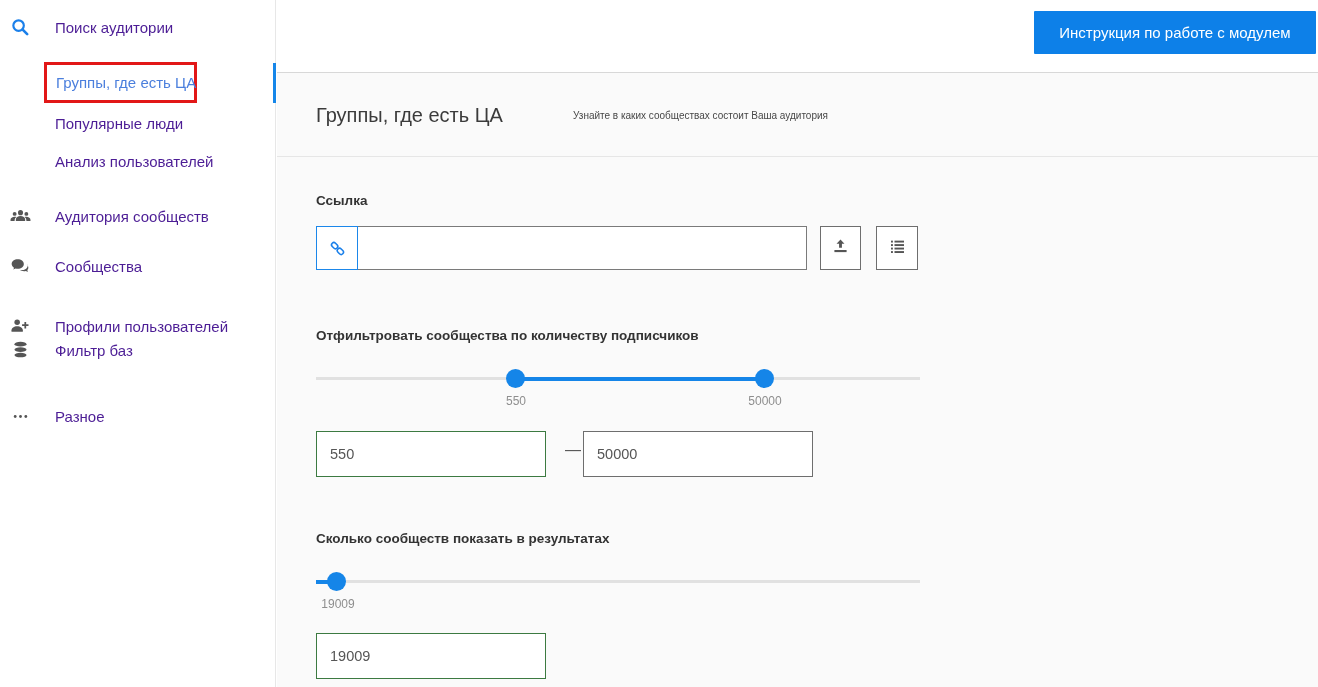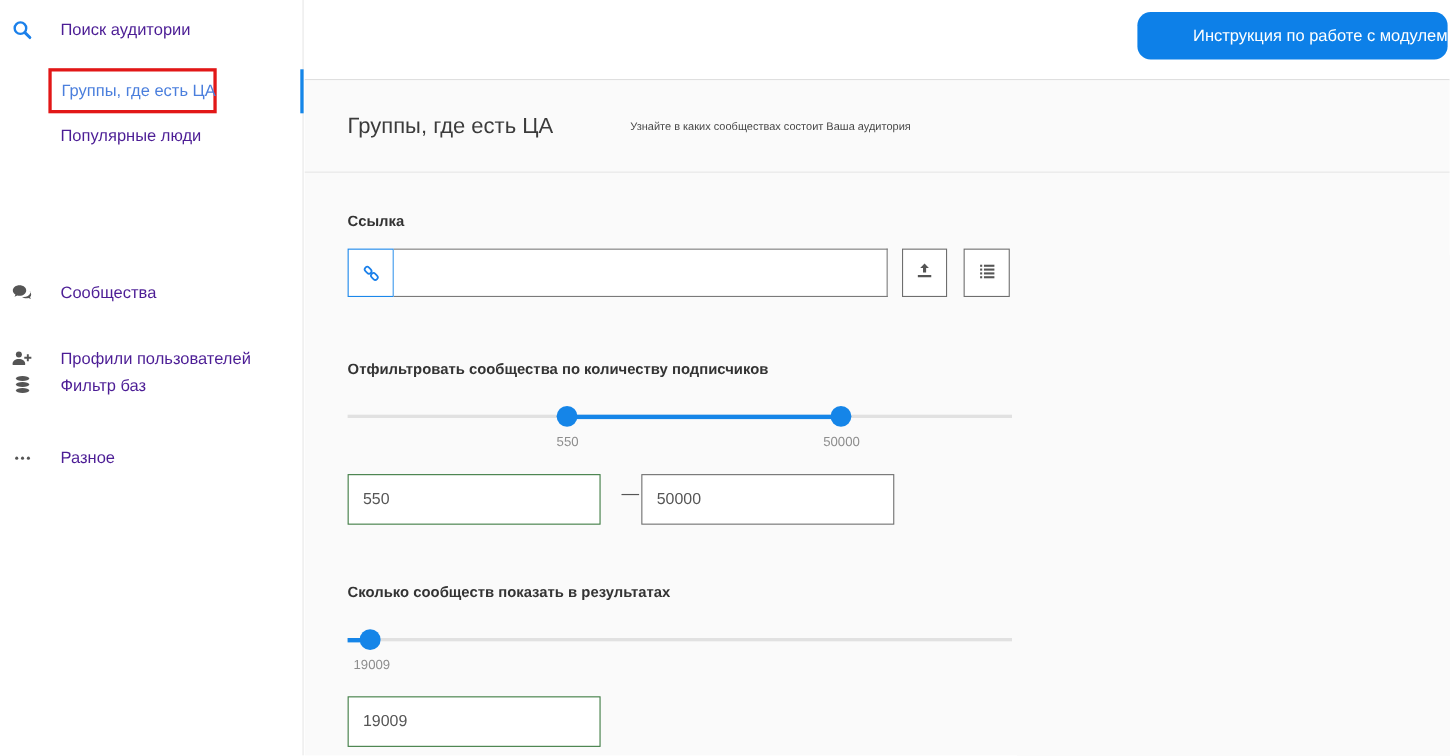--- a/index.html
+++ b/index.html
@@ -20,21 +20,21 @@
   .active-bar { position:absolute; left:273px; top:63px; width:3px; height:40px; background:#1586e9; }
   .sel-box { position:absolute; left:44px; top:62px; width:153px; height:41px;
     border:3px solid #e21717; display:flex; align-items:center; padding-left:9px; background:transparent; }
   .sel-box .sel-lbl { font-size:15px; color:#4b7fdd; white-space:nowrap; cursor:pointer; }
 
   
   .topbar { position:absolute; left:277px; top:0; width:1041px; height:73px;
     background:#fff; border-bottom:1px solid #d8d8d8; }
   .instr-btn { position:absolute; left:1034px; top:11px; width:282px; height:43px;
     background:#0d80e8; color:#fff; border:none; font-size:15px;
-    font-family:inherit; cursor:pointer; border-radius:12px;text-align:right; }
+    font-family:inherit; cursor:pointer; border-radius:1px; }
 
   
   .content { position:absolute; left:277px; top:73px; width:1041px; height:614px;
     background:#fafafa; }
   .page-header { position:absolute; left:0; top:0; width:1041px; height:84px;
     border-bottom:1px solid #e6e6e6; }
   .page-title { position:absolute; left:39px; top:31px; font-size:20px; font-weight:400; color:#3b3b3b; }
   .page-subtitle { position:absolute; left:296px; top:37px; font-size:10px; color:#474747; }
 
   .field-label { position:absolute; left:39px; font-size:13.5px; font-weight:700; color:#333; }
@@ -88,21 +88,37 @@
     <div class="active-bar"></div>
 
     <div class="sel-box">
       <span class="sel-lbl">Группы, где есть ЦА</span>
     </div>
 
     <div class="srow" style="top:108px;">
       <span class="lbl">Популярные люди</span>
     </div>
 
-
+    <div class="srow" style="top:146px;">
+      <span class="lbl">Анализ пользователей</span>
+    </div>
+
+    <div class="srow" style="top:201px;">
+      <span class="ic">
+        <svg width="21" height="21" viewBox="0 0 24 24" fill="currentColor">
+          <circle cx="5.3" cy="9" r="2.2"></circle>
+            <circle cx="18.7" cy="9" r="2.2"></circle>
+            <circle cx="12" cy="7.6" r="2.9"></circle>
+          <path d="M12 11.4c3 0 5.3 1.7 5.3 3.9v1.9H6.7v-1.9c0-2.2 2.3-3.9 5.3-3.9z"></path>
+          <path d="M5.3 12.3c.7 0 1.4.1 2 .4-1.3 1-2 2.3-2 3.8v.7H.6v-1.4c0-2 2.1-3.5 4.7-3.5z"></path>
+          <path d="M18.7 12.3c2.6 0 4.7 1.5 4.7 3.5v1.4h-4.7v-.7c0-1.5-.7-2.8-2-3.8.6-.3 1.3-.4 2-.4z"></path>
+        </svg>
+      </span>
+      <span class="lbl">Аудитория сообществ</span>
+    </div>
 
     <div class="srow" style="top:251px;padding-left:24px;">
       <span class="ic">
         <svg width="20" height="20" viewBox="0 0 24 24" fill="currentColor">
           <path d="M9.3 4C5.3 4 2 6.5 2 9.6c0 1.8 1.1 3.4 2.8 4.4-.1.9-.5 1.7-1.2 2.3 1.2-.2 2.3-.6 3.2-1.2.8.2 1.6.3 2.5.3 4 0 7.3-2.5 7.3-5.8S13.3 4 9.3 4z"></path>
           <path d="M20.2 10.3c1.1 1 1.8 2.3 1.8 3.7 0 1.1-.4 2.1-1.2 2.9.1.8.4 1.5 1 2-1.1-.1-2-.5-2.8-1-.7.2-1.4.3-2.2.3-1.8 0-3.5-.5-4.7-1.4.6.1 1.2.1 1.9.1 3.3 0 6.1-1.7 7-4.1.1-.4.2-.8.2-1.2 0-.5 0-.9-1-1.3z"></path>
         </svg>
       </span>
       <span class="lbl">Сообщества</span>
     </div>

